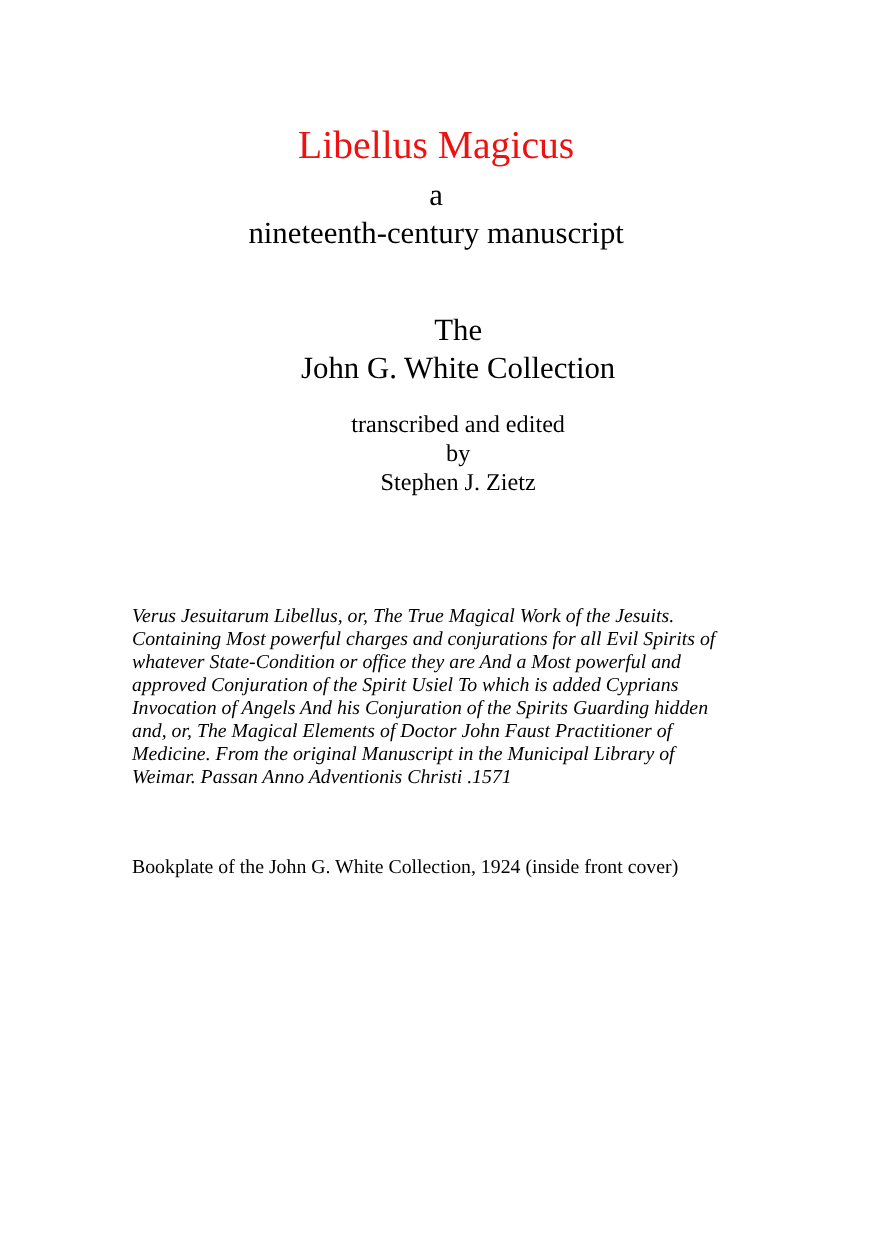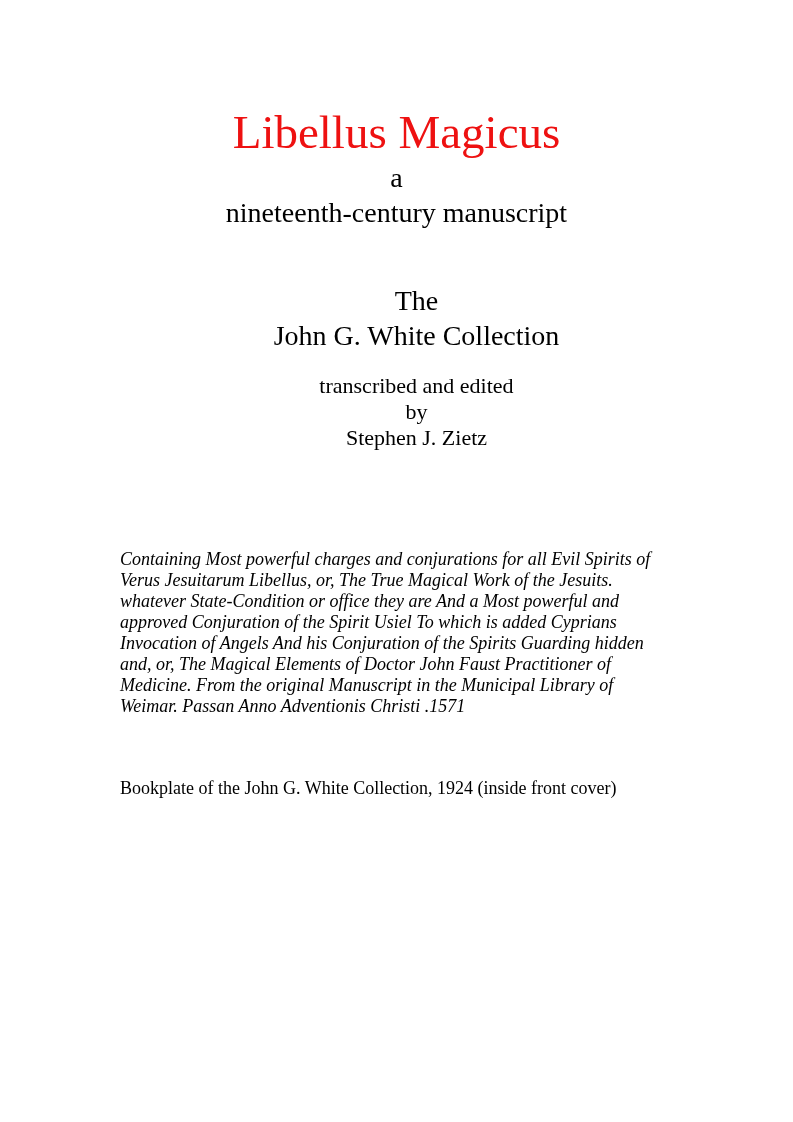--- a/index.html
+++ b/index.html
@@ -1,19 +1,19 @@
 <!DOCTYPE html>
 <html><head>
 <meta charset="utf-8">
 <style>
   html, body { margin:0; padding:0; background:#ffffff; }
   body { width:793px; height:1122px; position:relative; overflow:hidden;
          font-family:"Liberation Serif", serif; color:#000; }
   .center { position:absolute; left:0; width:793px; text-align:center; }
-  .title { top:104px; font-size:47px; line-height:56px; color:#ee1111; }
+  .title { top:104px; font-size:36px; line-height:56px; color:#ee1111; }
   .sub { font-size:28px; line-height:35px; }
   .s1 { top:160px; }
   .coll { top:283px;margin-left:20px; }
   .credit { font-size:22px; line-height:26px; top:373px;padding-left:20px; }
   .para { position:absolute; left:120px; width:560px; font-size:18px; line-height:21px; }
   .desc { top:549px; font-style:italic; }
   .note { top:778px; }
 </style>
 </head>
 <body>
@@ -30,22 +30,22 @@
   <div>John G. White Collection</div>
 </div>
 
 <div class="center credit">
   <div>transcribed and edited</div>
   <div>by</div>
   <div>Stephen J. Zietz</div>
 </div>
 
 <div class="para desc">
+  <div>Verus Jesuitarum Libellus, or, The True Magical Work of the Jesuits.</div>
   <div>Containing Most powerful charges and conjurations for all Evil Spirits of</div>
-  <div>Verus Jesuitarum Libellus, or, The True Magical Work of the Jesuits.</div>
   <div>whatever State-Condition or office they are And a Most powerful and</div>
   <div>approved Conjuration of the Spirit Usiel To which is added Cyprians</div>
   <div>Invocation of Angels And his Conjuration of the Spirits Guarding hidden</div>
   <div>and, or, The Magical Elements of Doctor John Faust Practitioner of</div>
   <div>Medicine. From the original Manuscript in the Municipal Library of</div>
   <div>Weimar. Passan Anno Adventionis Christi .1571</div>
 </div>
 
 <div class="para note">Bookplate of the John G. White Collection, 1924 (inside front cover)</div>
 

